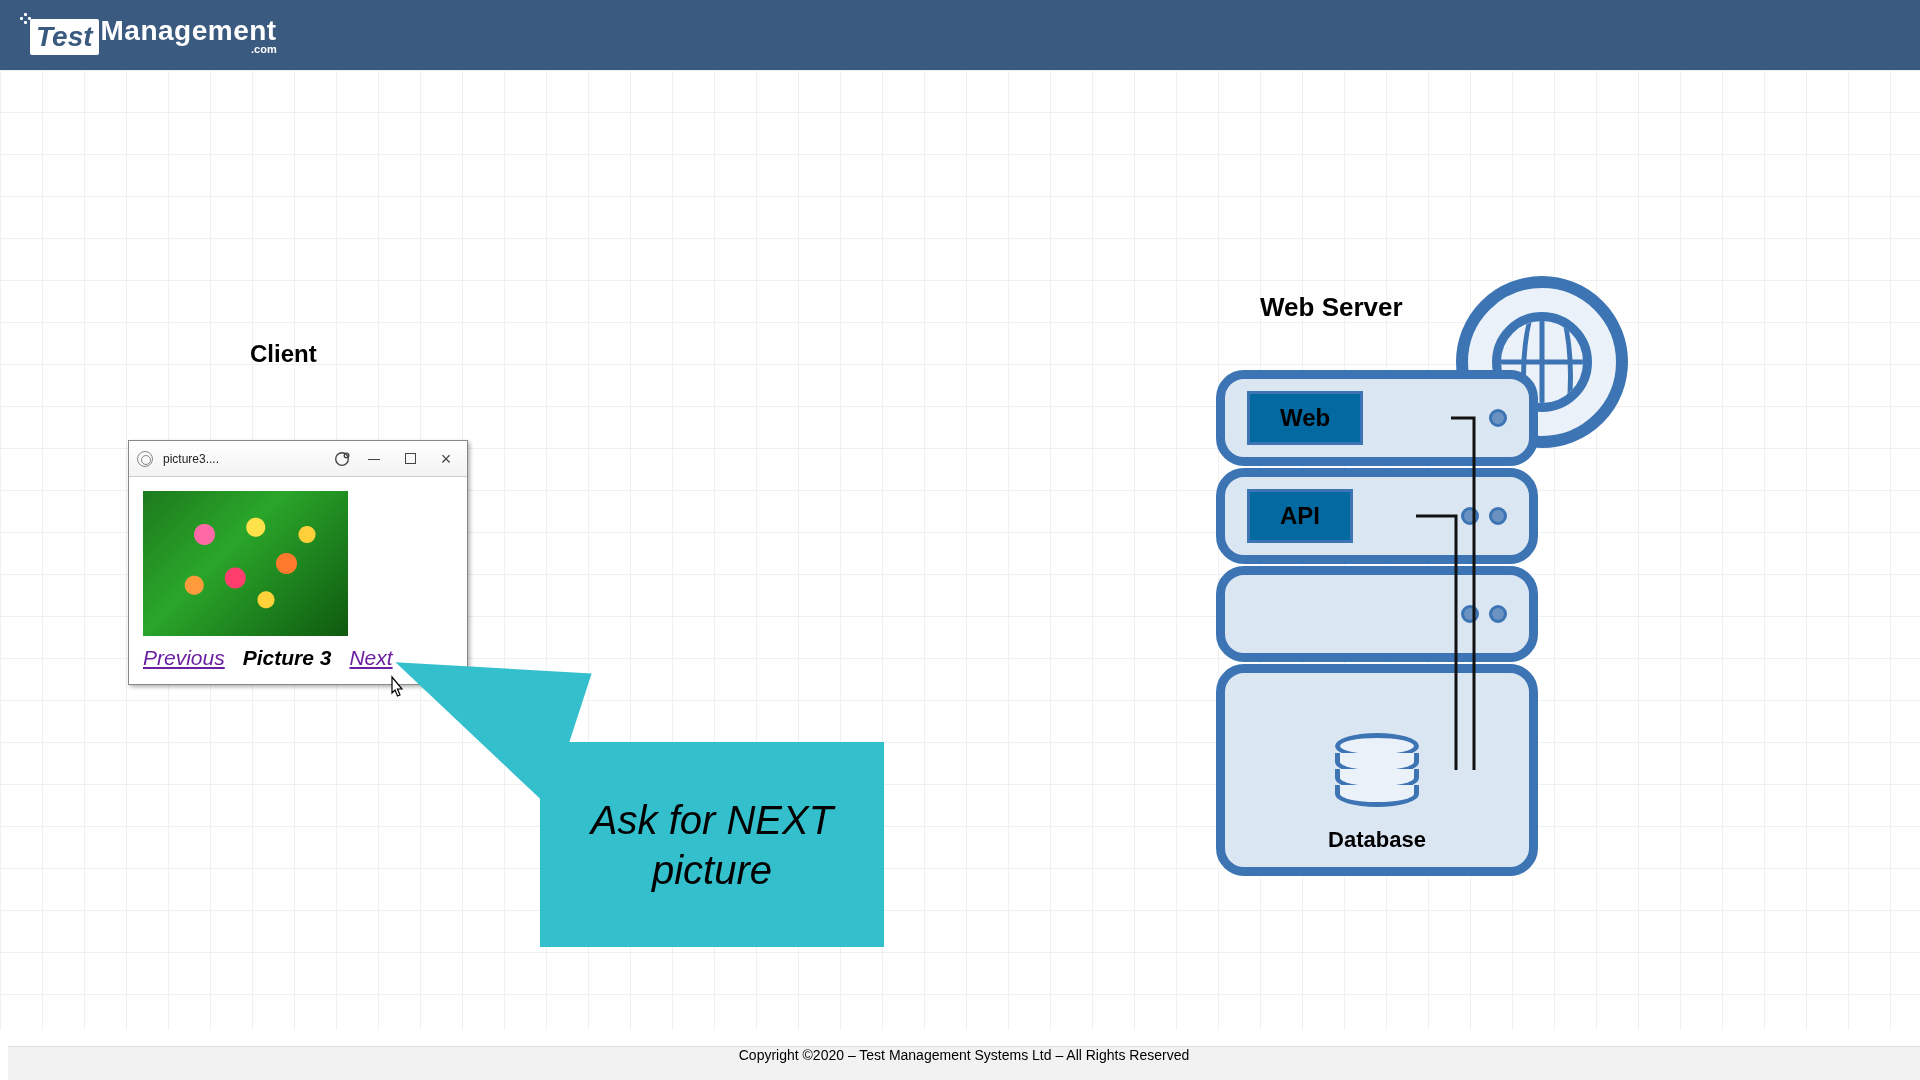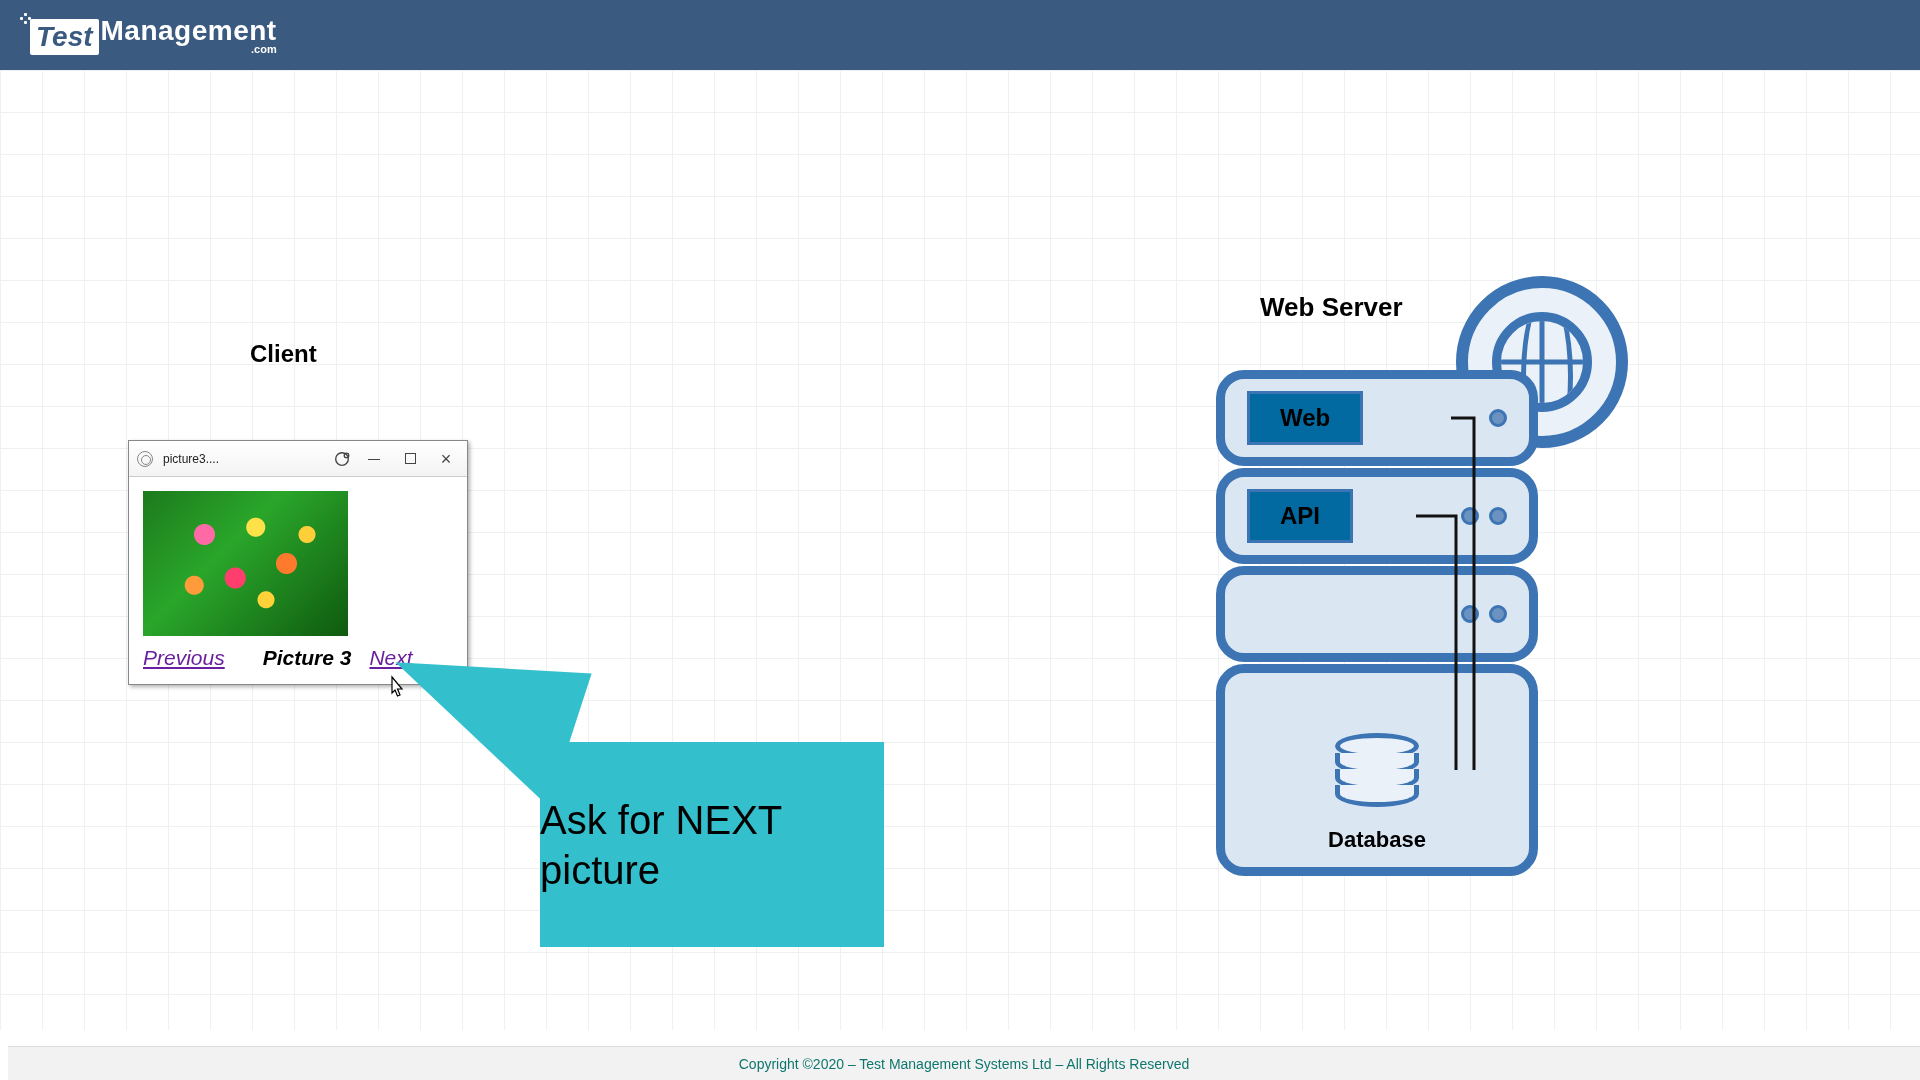--- a/index.html
+++ b/index.html
@@ -111,21 +111,21 @@
     border: 0;
   }
   .links {
     margin-top: 10px;
     font-size: 21px;
     display: flex;
     gap: 18px;
     align-items: baseline;
   }
   .links a { color: #6a1fa0; text-decoration: underline; }
-  .links .label { font-weight: bold; color:#000;margin-left:20px; }
+  .links .label { font-weight: bold; color:#000; }
 
   
   .cursor {
     position: absolute;
     left: 388px;
     top: 605px;
     width: 18px; height: 24px;
     pointer-events: none;
   }
 
@@ -133,23 +133,25 @@
   .callout {
     position: absolute;
     left: 540px;
     top: 672px;
     width: 344px;
     height: 205px;
     background: #33c0cc;
     display:flex;
     align-items:center;
     justify-content:center;
+    text-align:center;
     font-size:40px;
     color:#000;
     line-height:1.25;
+    font-style:italic;
   }
   .callout-tail {
     position:absolute;
     left:380px;
     top:600px;
     width:0;height:0;
     border-right: 190px solid #33c0cc;
     border-top: 50px solid transparent;
     border-bottom: 90px solid transparent;
     transform: rotate(18deg);
@@ -233,24 +235,24 @@
 
   
   .footer{
     position:absolute;
     left:8px;right:0;
     bottom:0;
     height:34px;
     background:#f2f2f2;
     border-top:1px solid #ddd;
     display:flex;
-    align-items:center;
+    align-items:flex-start;
     justify-content:center;
     font-size:14px;
-    color:#0f766e;
+    color:#000000;
   }
 
   
   .spinner{width:18px;height:18px;position:relative;}
   .spinner svg{width:18px;height:18px;}
 </style>
 </head>
 <body>
 
 <div class="banner">

